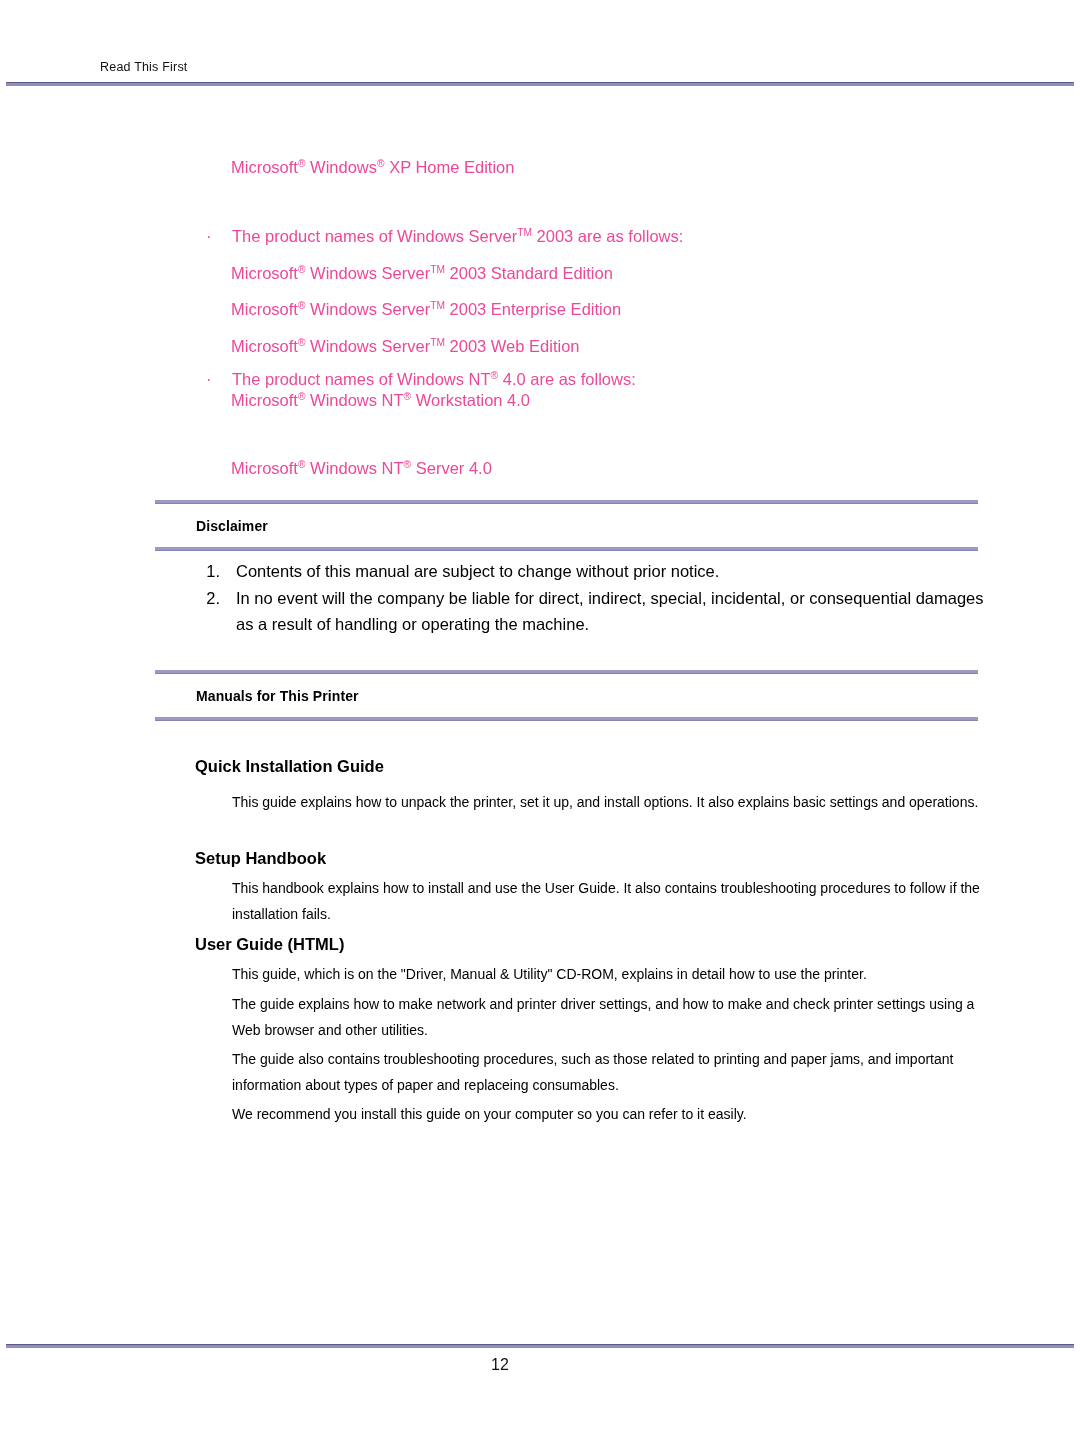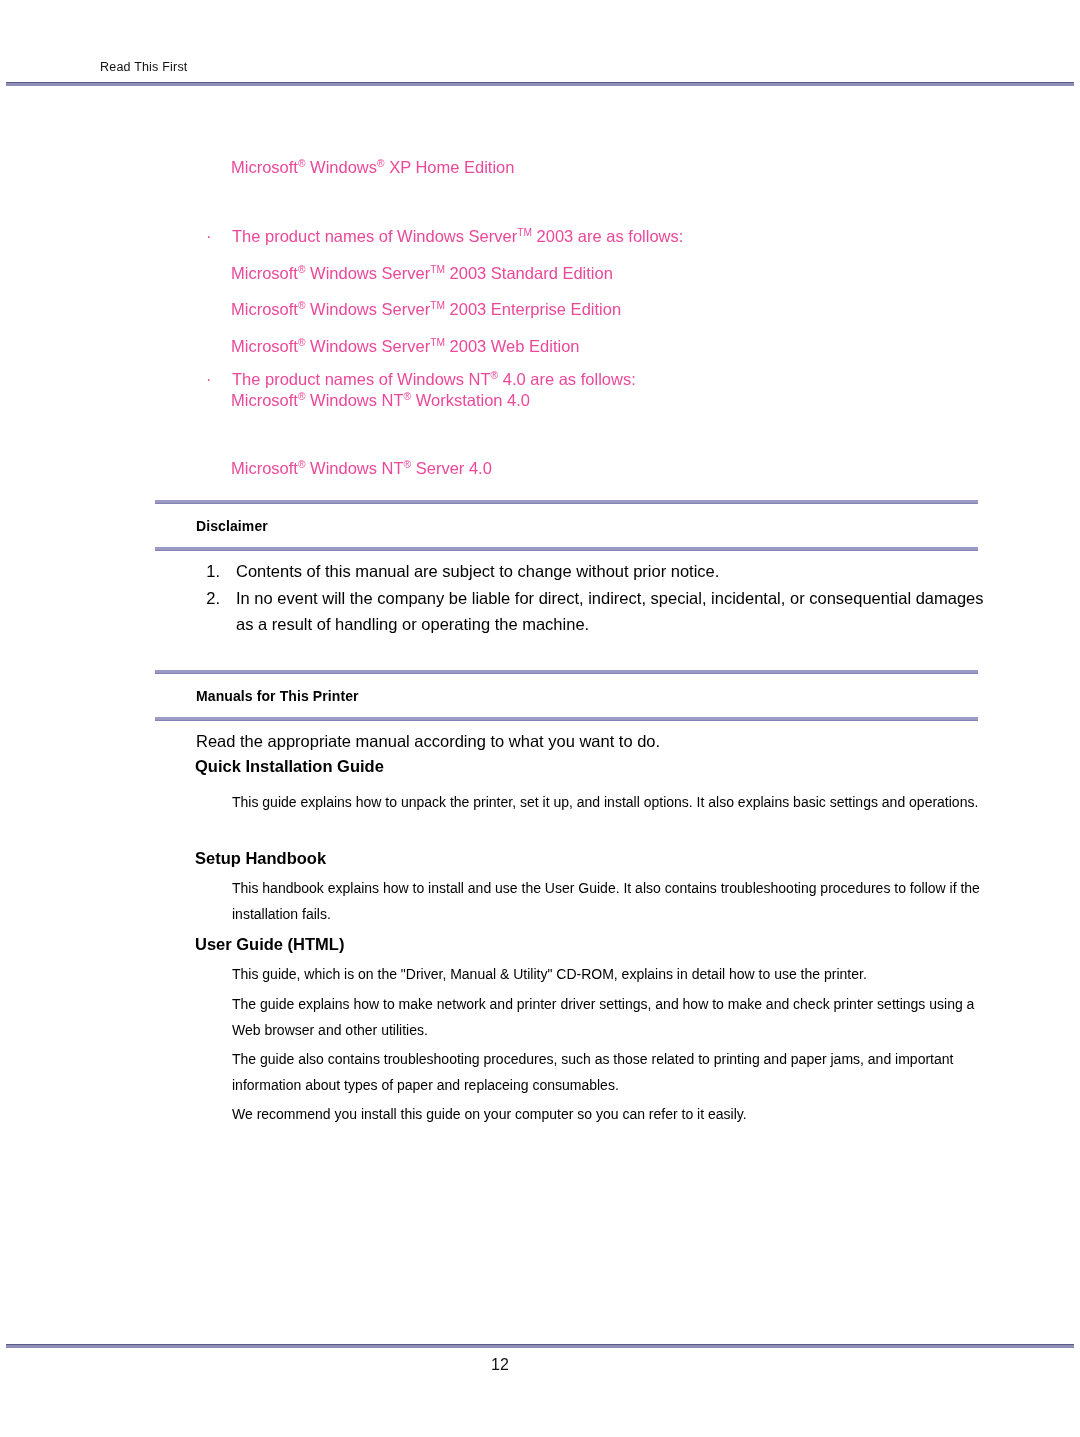--- a/index.html
+++ b/index.html
@@ -237,21 +237,20 @@
     <span class="num">2.</span>
     <span class="ntext">In no event will the company be liable for direct, indirect, special, incidental, or consequential damages as a result of handling or operating the machine.</span>
   </div>
 
   <div class="section-head" style="top:670px;">
     <div class="rule top"></div>
     <div class="htext">Manuals for This Printer</div>
     <div class="rule"></div>
   </div>
 
-  <div class="plain-para" style="top:728px;">Read the appropriate manual according to what you want to do.</div>
 
   <div class="sub-head" style="top:754px;">Quick Installation Guide</div>
   <div class="body-para" style="top:789px;">This guide explains how to unpack the printer, set it up, and install options. It also explains basic settings and operations.</div>
 
   <div class="sub-head" style="top:846px;">Setup Handbook</div>
   <div class="body-para" style="top:875px;">This handbook explains how to install and use the User Guide. It also contains troubleshooting procedures to follow if the installation fails.</div>
 
   <div class="sub-head" style="top:932px;text-align:center;">User Guide (HTML)</div>
   <div class="body-para" style="top:961px;">This guide, which is on the "Driver, Manual &amp; Utility" CD-ROM, explains in detail how to use the printer.</div>
   <div class="body-para" style="top:1046px;">The guide also contains troubleshooting procedures, such as those related to printing and paper jams, and important information about types of paper and replaceing consumables.</div>

